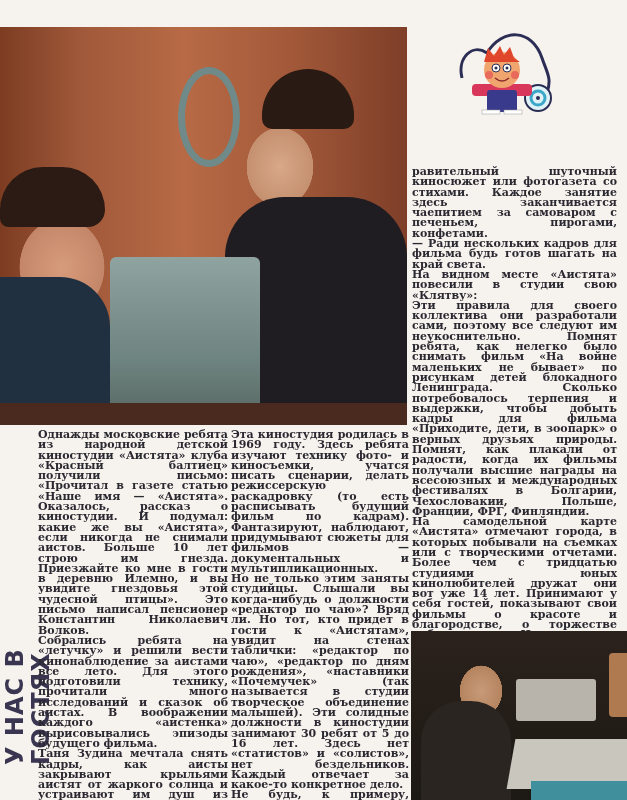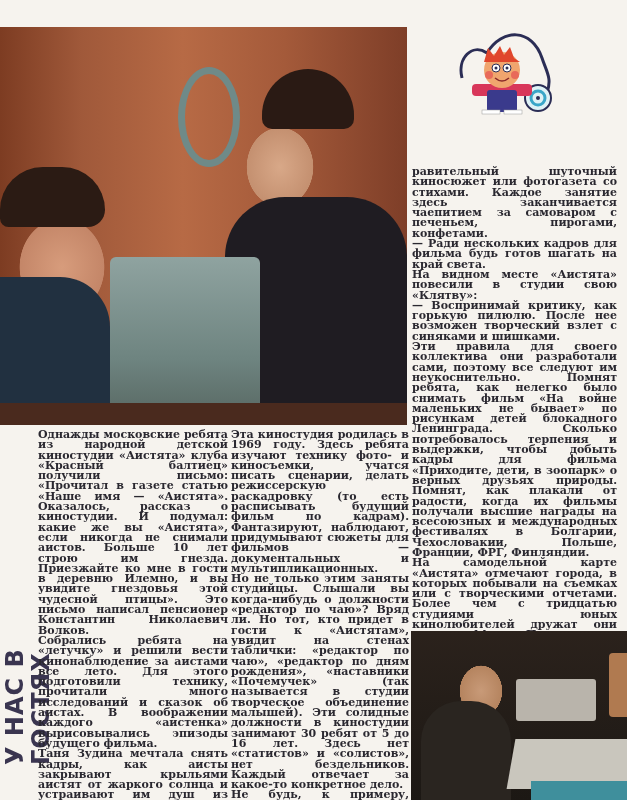--- a/index.html
+++ b/index.html
@@ -147,21 +147,20 @@
 <div class="col col-2">
   <p>Эта киностудия родилась в 1969 году. Здесь ребята изучают технику фото- и киносъемки, учатся писать сценарии, делать режиссерскую раскадровку (то есть расписывать будущий фильм по кадрам). Фантазируют, наблюдают, придумывают сюжеты для фильмов — документальных и мультипликационных.</p>
   <p>Но не только этим заняты студийцы. Слышали вы когда-нибудь о должности «редактор по чаю»? Вряд ли. Но тот, кто придет в гости к «Аистятам», увидит на стенах таблички: «редактор по чаю», «редактор по дням рождения», «наставники «Почемучек» (так называется в студии творческое объединение малышей). Эти солидные должности в киностудии занимают 30 ребят от 5 до 16 лет. Здесь нет «статистов» и «солистов», нет бездельников. Каждый отвечает за какое-то конкретное дело.</p>
   <p>Не будь, к примеру, наставников у «Почемучек», разве смогли бы 5—7-летние малыши самостоятельно соорудить мультстанок, зарядить пленку в кинокамеру? А «редакторы по дням рождения»? Они заботятся, чтобы к каждому дню рождения студийца-«аистенка» был подготовлен руками ребят позд-</p>
 </div>
 
 <div class="col col-3">
   <p>равительный шуточный киносюжет или фотогазета со стихами. Каждое занятие здесь заканчивается чаепитием за самоваром с печеньем, пирогами, конфетами.</p>
   <p>— Ради нескольких кадров для фильма будь готов шагать на край света.</p>
   <p>На видном месте «Аистята» повесили в студии свою «Клятву»:</p>
-  <p>— Воспринимай критику, как горькую пилюлю. После нее возможен творческий взлет с синяками и шишками.</p>
   <p>Эти правила для своего коллектива они разработали сами, поэтому все следуют им неукоснительно. Помнят ребята, как нелегко было снимать фильм «На войне маленьких не бывает» по рисункам детей блокадного Ленинграда. Сколько потребовалось терпения и выдержки, чтобы добыть кадры для фильма «Приходите, дети, в зоопарк» о верных друзьях природы. Помнят, как плакали от радости, когда их фильмы получали высшие награды на всесоюзных и международных фестивалях в Болгарии, Чехословакии, Польше, Франции, ФРГ, Финляндии.</p>
   <p>На самодельной карте «Аистята» отмечают города, в которых побывали на съемках или с творческими отчетами. Более чем с тридцатью студиями юных кинолюбителей дружат они вот уже 14 лет. Принимают у себя гостей, показывают свои фильмы о красоте и благородстве, о торжестве добра над злом. И пусть не все из ребят в будущем становятся профессиональными кинематографистами, уроки творчества, тяга к прекрасному остаются на всю жизнь.</p>
   <div class="signature">
     <span class="role">Руководитель киностудии «Аистята»</span>
     <span class="name">Элла Кимен</span>
   </div>
 </div>
 
 <div class="photo-bottom">
   <div class="kid"></div>

